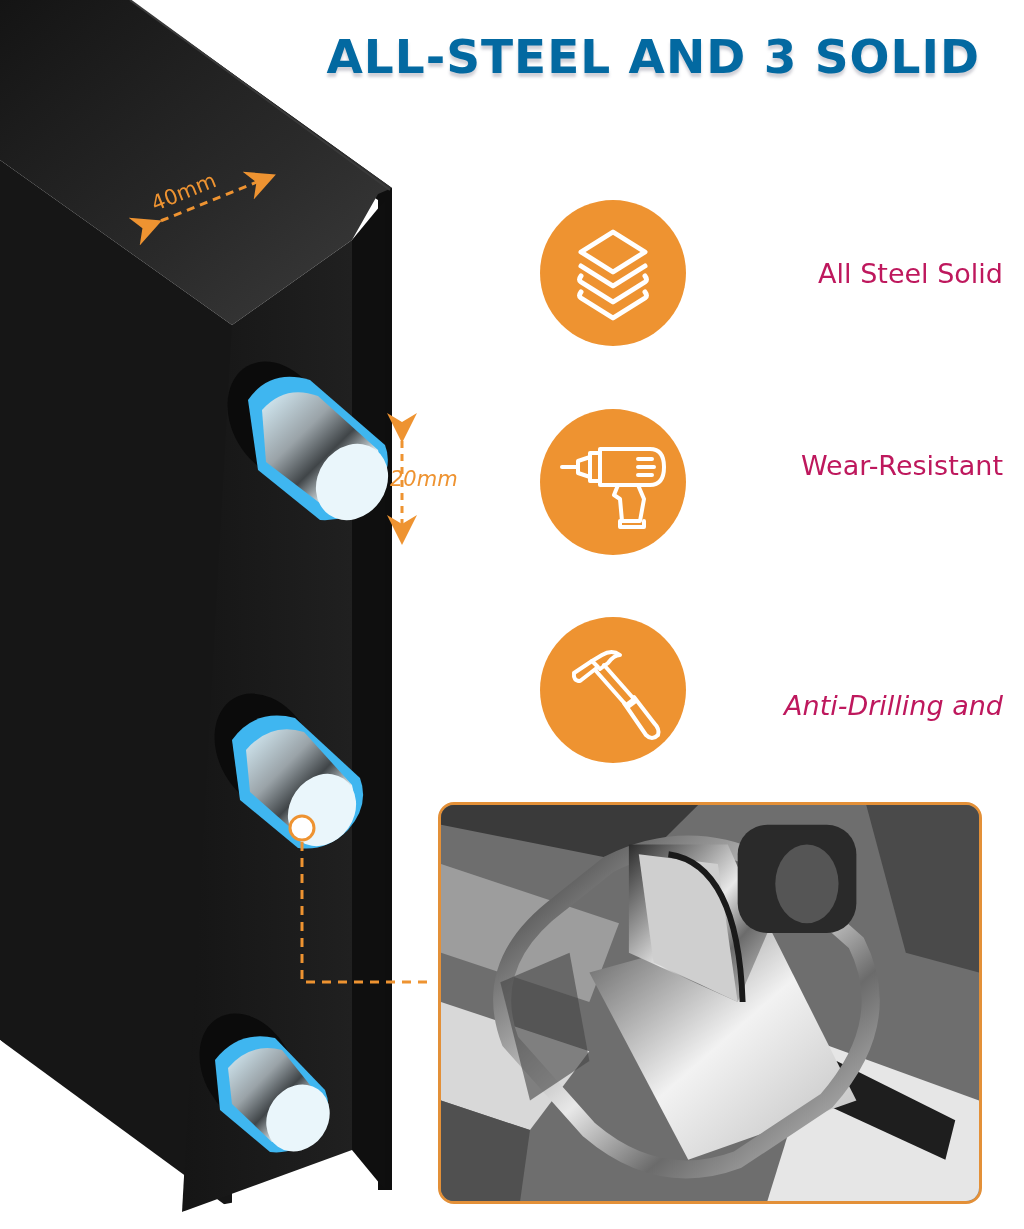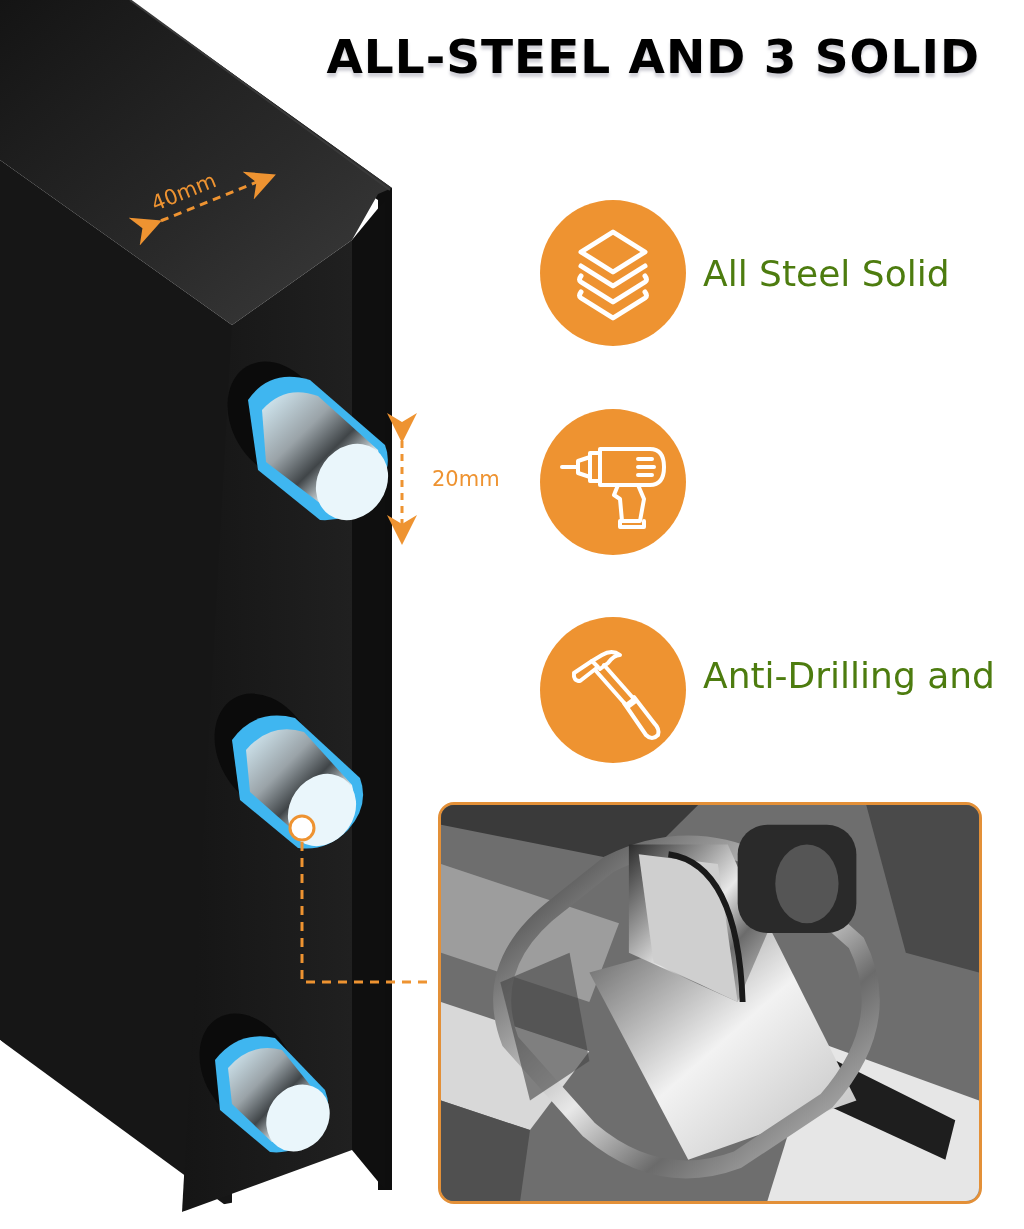--- a/index.html
+++ b/index.html
@@ -4,30 +4,30 @@
 <style>
   html, body { margin:0; padding:0; }
   body { width:1024px; height:1229px; background:#ffffff; position:relative; overflow:hidden;
          font-family:"DejaVu Sans", sans-serif; }
 
   
   #safe-svg { position:absolute; left:0; top:0; width:1024px; height:1229px; }
 
   
   .headline { position:absolute; right:44px; top:28px; text-align:right;
-              font-family:"DejaVu Sans", sans-serif; font-weight:bold; color:#000000;
+              font-family:"DejaVu Sans", sans-serif; font-weight:bold; color:#0369a1;
               font-size:47px; line-height:58px; letter-spacing:1px;
               text-shadow: 0 4px 3px rgba(120,120,140,0.35); }
   .headline div { white-space:nowrap; }
 
   
   .feature-icon { position:absolute; width:146px; height:146px; border-radius:50%; background:#ee9331; }
   .feature-icon svg { position:absolute; left:0; top:0; width:146px; height:146px; }
-  .feature-text { position:absolute; width:300px; text-align:left; color:#4d7c0f;
-                  font-family:"DejaVu Sans", sans-serif; font-size:36px; line-height:40px; }
+  .feature-text { position:absolute; width:300px; text-align:right; color:#be185d;
+                  font-family:"DejaVu Sans", sans-serif; font-size:27px; line-height:40px; }
 
   
   .dim-label { position:absolute; color:#ee9331; font-family:"DejaVu Sans", sans-serif; font-size:21px; }
 
   
   .inset { position:absolute; left:438px; top:802px; width:544px; height:402px;
            border:3px solid #e39038; border-radius:16px; overflow:hidden; background:#555; box-sizing:border-box; }
   .inset svg { width:100%; height:100%; display:block; }
 </style>
 </head>
@@ -94,21 +94,21 @@
     <ellipse cx="298" cy="1118" rx="30" ry="35" fill="#eaf6fb" transform="rotate(35 298 1118)"></ellipse>
   </g>
 
   <line x1="402" y1="428" x2="402" y2="530" stroke="#ee9331" stroke-width="3" stroke-dasharray="7,6" marker-start="url(#arrowO)" marker-end="url(#arrowO)"></line>
 
   <circle cx="302" cy="828" r="12" fill="#ffffff" stroke="#ee9331" stroke-width="3"></circle>
   <polyline points="302,842 302,982 432,982" fill="none" stroke="#ee9331" stroke-width="3" stroke-dasharray="9,7"></polyline>
 </svg>
 
 <div class="dim-label" style="left:150px; top:180px; transform:rotate(-22deg);">40mm</div>
-<div class="dim-label" style="left:432px; top:467px;">20mm</div>
+<div class="dim-label" style="left:390px; top:467px;font-style:italic;">20mm</div>
 
 <div class="headline">
   <div>ALL-STEEL AND 3 SOLID</div>
 </div>
 
 <div class="feature-icon" style="left:540px; top:200px;">
   <svg viewBox="0 0 146 146">
     <g fill="none" stroke="#ffffff" stroke-width="5" stroke-linejoin="round" stroke-linecap="round">
       <path d="M73,32 L105,52 L73,72 L41,52 Z"></path>
       <path d="M41,66 L73,86 L105,66"></path>
@@ -128,34 +128,35 @@
       <path d="M38,52 L50,48 L50,68 L38,64 Z"></path>
       <path d="M50,44 L60,44 L60,72 L50,72 Z"></path>
       <path d="M60,40 L110,40 Q124,40 124,58 Q124,76 110,76 L60,76 Z"></path>
       <path d="M98,50 L112,50 M98,58 L114,58 M98,66 L112,66" stroke-width="4"></path>
       <path d="M78,76 L74,86 L80,90 L82,112 L100,112 L104,90 L98,76"></path>
       <path d="M80,112 L80,118 L104,118 L104,112"></path>
     </g>
   </svg>
 </div>
 <div class="feature-text" style="left:703px; top:446px;">
+  <div>Wear-Resistant</div>
 </div>
 
 <div class="feature-icon" style="left:540px; top:617px;">
   <svg viewBox="0 0 146 146">
     <g fill="none" stroke="#ffffff" stroke-width="4" stroke-linejoin="round" stroke-linecap="round">
       <path d="M34,56 L52,44 L58,50 L40,64 Q33,64 34,56 Z"></path>
       <path d="M52,44 L62,38 Q72,32 80,38 Q74,38 68,46 L60,52"></path>
       <path d="M56,54 L86,88 L94,82 L64,48"></path>
       <path d="M84,86 L106,118 Q112,124 118,118 Q120,112 114,106 L94,80"></path>
       <path d="M88,90 L96,84"></path>
     </g>
   </svg>
 </div>
-<div class="feature-text" style="left:703px; top:656px;">
+<div class="feature-text" style="left:703px; top:686px;font-style:italic;">
   <div>Anti-Drilling and</div>
 </div>
 
 <div class="inset">
   <svg viewBox="0 0 544 402" preserveAspectRatio="none">
     <defs>
       <linearGradient id="chrome" x1="0" y1="0" x2="1" y2="1">
         <stop offset="0" stop-color="#2c2c2c"></stop>
         <stop offset="0.3" stop-color="#9a9a9a"></stop>
         <stop offset="0.5" stop-color="#e8e8e8"></stop>

